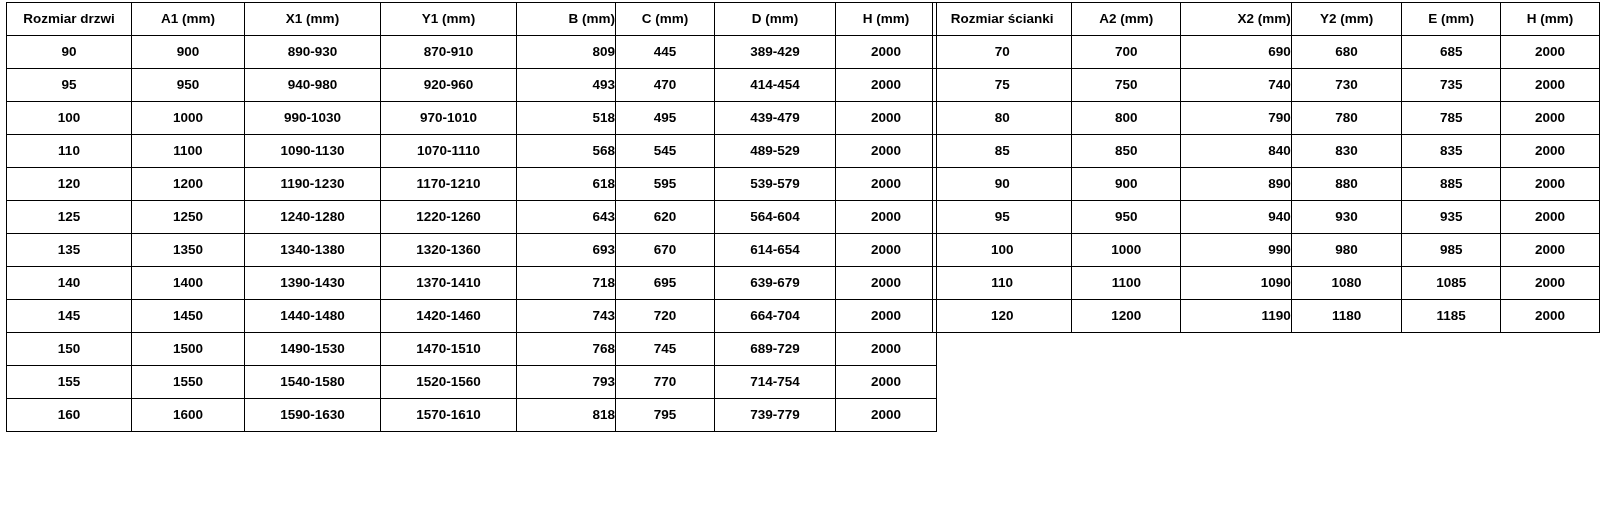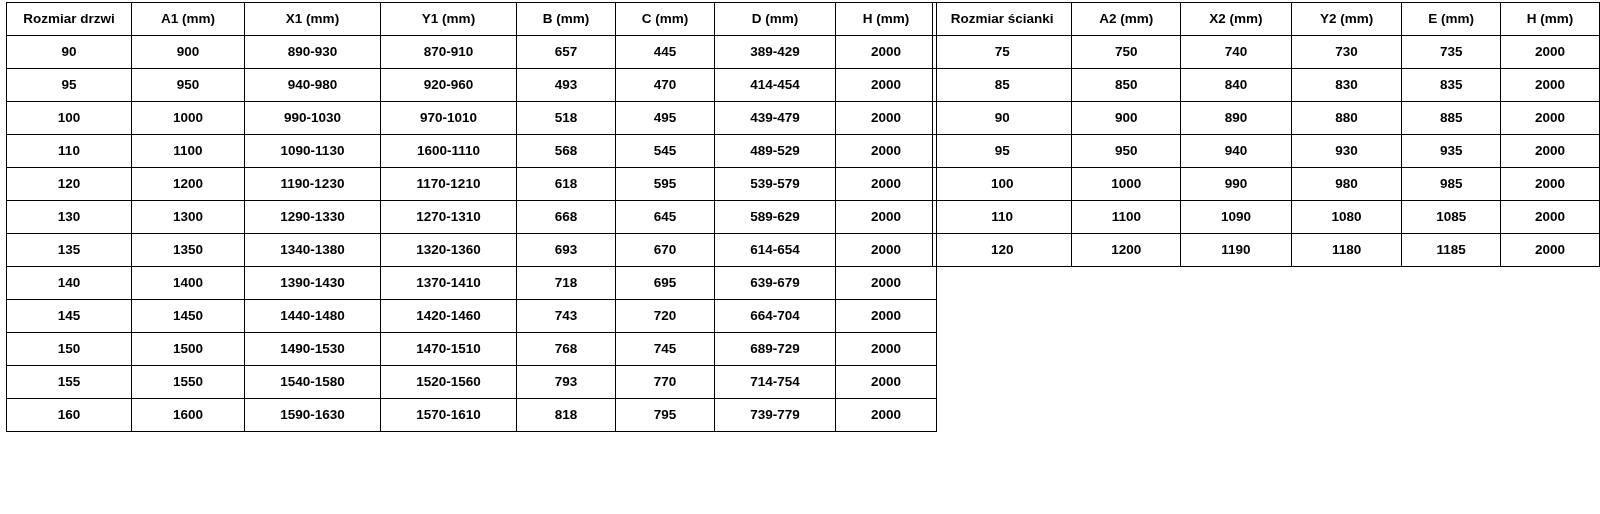--- a/index.html
+++ b/index.html
@@ -43,34 +43,34 @@
   
   #doors-table {
     position: absolute;
     left: 6px;
     top: 2px;
   }
   #doors-table th:nth-child(1), #doors-table td:nth-child(1) { width: 124px; }
   #doors-table th:nth-child(2), #doors-table td:nth-child(2) { width: 112px; }
   #doors-table th:nth-child(3), #doors-table td:nth-child(3) { width: 135px; }
   #doors-table th:nth-child(4), #doors-table td:nth-child(4) { width: 135px; }
-  #doors-table th:nth-child(5), #doors-table td:nth-child(5) { width: 98px; }
+  #doors-table th:nth-child(5), #doors-table td:nth-child(5) { width: 98px; text-align: right; }
   #doors-table th:nth-child(6), #doors-table td:nth-child(6) { width: 98px; }
   #doors-table th:nth-child(7), #doors-table td:nth-child(7) { width: 120px; margin-left: 42px; }
   #doors-table th:nth-child(8), #doors-table td:nth-child(8) { width: 100px; }
 
   
   #wall-table {
     position: absolute;
     left: 932px;
     top: 2px;
   }
   #wall-table th:nth-child(1), #wall-table td:nth-child(1) { width: 140px; border-radius: 13px; }
   #wall-table th:nth-child(2), #wall-table td:nth-child(2) { width: 110px; }
-  #wall-table th:nth-child(3), #wall-table td:nth-child(3) { width: 112px; }
+  #wall-table th:nth-child(3), #wall-table td:nth-child(3) { width: 112px; text-align: right; }
   #wall-table th:nth-child(4), #wall-table td:nth-child(4) { width: 112px; }
   #wall-table th:nth-child(5), #wall-table td:nth-child(5) { width: 100px; }
   #wall-table th:nth-child(6), #wall-table td:nth-child(6) { width: 100px; }
 </style>
 </head>
 <body>
 
 <div class="page">
 
   <table class="spec" id="doors-table">
@@ -85,21 +85,21 @@
           <th>D (mm)</th>
           <th>H (mm)</th>
         </tr>
     </thead>
     <tbody id="doors-body">
         <tr>
           <td>90</td>
           <td>900</td>
           <td>890-930</td>
           <td>870-910</td>
-          <td>657</td>
+          <td>809</td>
           <td>445</td>
           <td>389-429</td>
           <td>2000</td>
         </tr>
         <tr>
           <td>95</td>
           <td>950</td>
           <td>940-980</td>
           <td>920-960</td>
           <td>493</td>
@@ -114,44 +114,44 @@
           <td>970-1010</td>
           <td>518</td>
           <td>495</td>
           <td>439-479</td>
           <td>2000</td>
         </tr>
         <tr>
           <td>110</td>
           <td>1100</td>
           <td>1090-1130</td>
-          <td>1600-1110</td>
+          <td>1070-1110</td>
           <td>568</td>
           <td>545</td>
           <td>489-529</td>
           <td>2000</td>
         </tr>
         <tr>
           <td>120</td>
           <td>1200</td>
           <td>1190-1230</td>
           <td>1170-1210</td>
           <td>618</td>
           <td>595</td>
           <td>539-579</td>
           <td>2000</td>
         </tr>
         <tr>
-          <td>130</td>
-          <td>1300</td>
-          <td>1290-1330</td>
-          <td>1270-1310</td>
-          <td>668</td>
-          <td>645</td>
-          <td>589-629</td>
+          <td>125</td>
+          <td>1250</td>
+          <td>1240-1280</td>
+          <td>1220-1260</td>
+          <td>643</td>
+          <td>620</td>
+          <td>564-604</td>
           <td>2000</td>
         </tr>
         <tr>
           <td>135</td>
           <td>1350</td>
           <td>1340-1380</td>
           <td>1320-1360</td>
           <td>693</td>
           <td>670</td>
           <td>614-654</td>
@@ -216,28 +216,44 @@
           <th>Rozmiar ścianki</th>
           <th>A2 (mm)</th>
           <th>X2 (mm)</th>
           <th>Y2 (mm)</th>
           <th>E (mm)</th>
           <th>H (mm)</th>
         </tr>
     </thead>
     <tbody id="wall-body">
         <tr>
+          <td>70</td>
+          <td>700</td>
+          <td>690</td>
+          <td>680</td>
+          <td>685</td>
+          <td>2000</td>
+        </tr>
+        <tr>
           <td>75</td>
           <td>750</td>
           <td>740</td>
           <td>730</td>
           <td>735</td>
           <td>2000</td>
         </tr>
         <tr>
+          <td>80</td>
+          <td>800</td>
+          <td>790</td>
+          <td>780</td>
+          <td>785</td>
+          <td>2000</td>
+        </tr>
+        <tr>
           <td>85</td>
           <td>850</td>
           <td>840</td>
           <td>830</td>
           <td>835</td>
           <td>2000</td>
         </tr>
         <tr>
           <td>90</td>
           <td>900</td>

